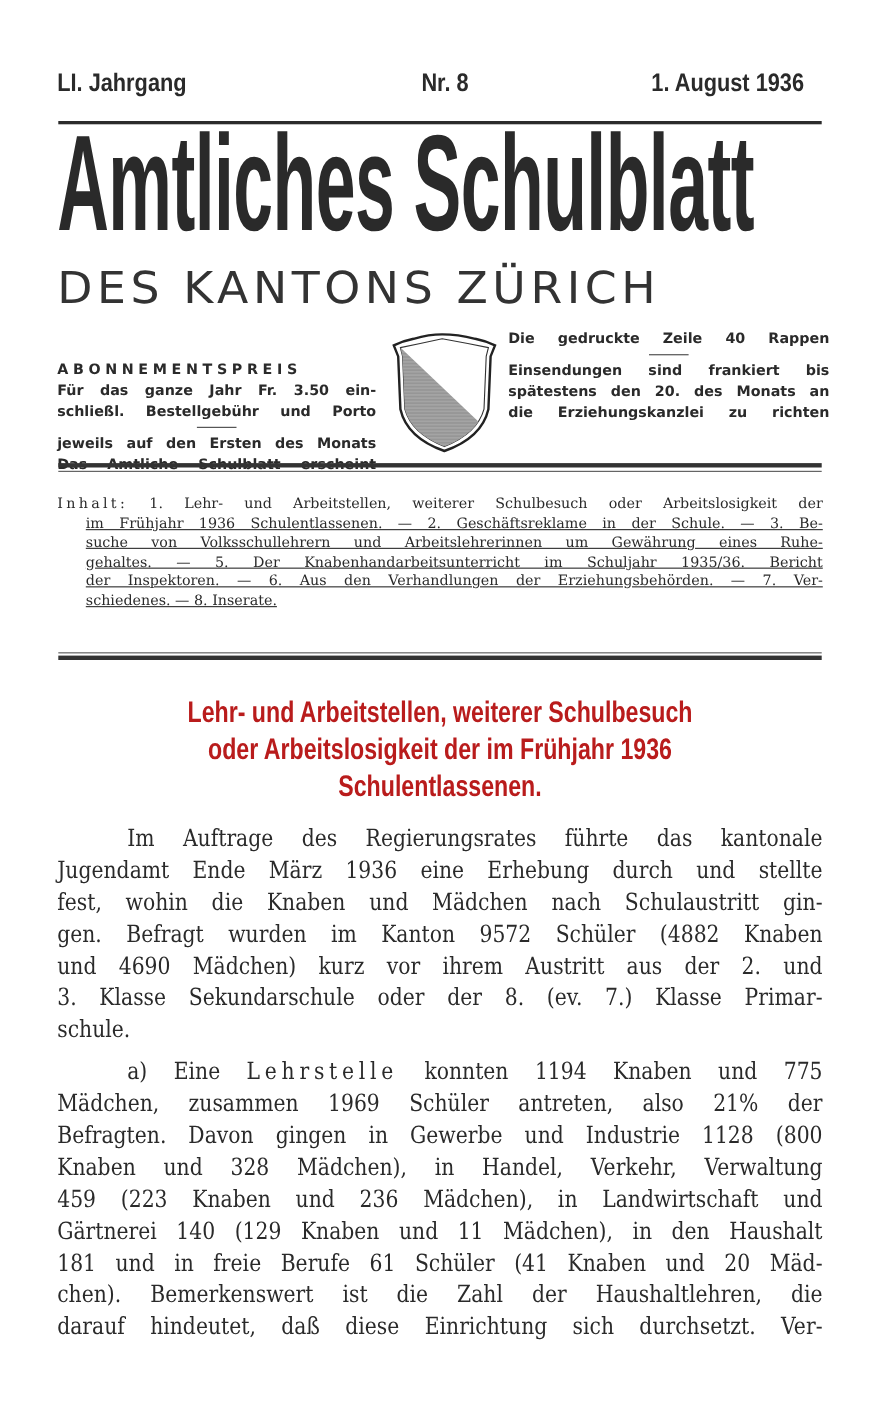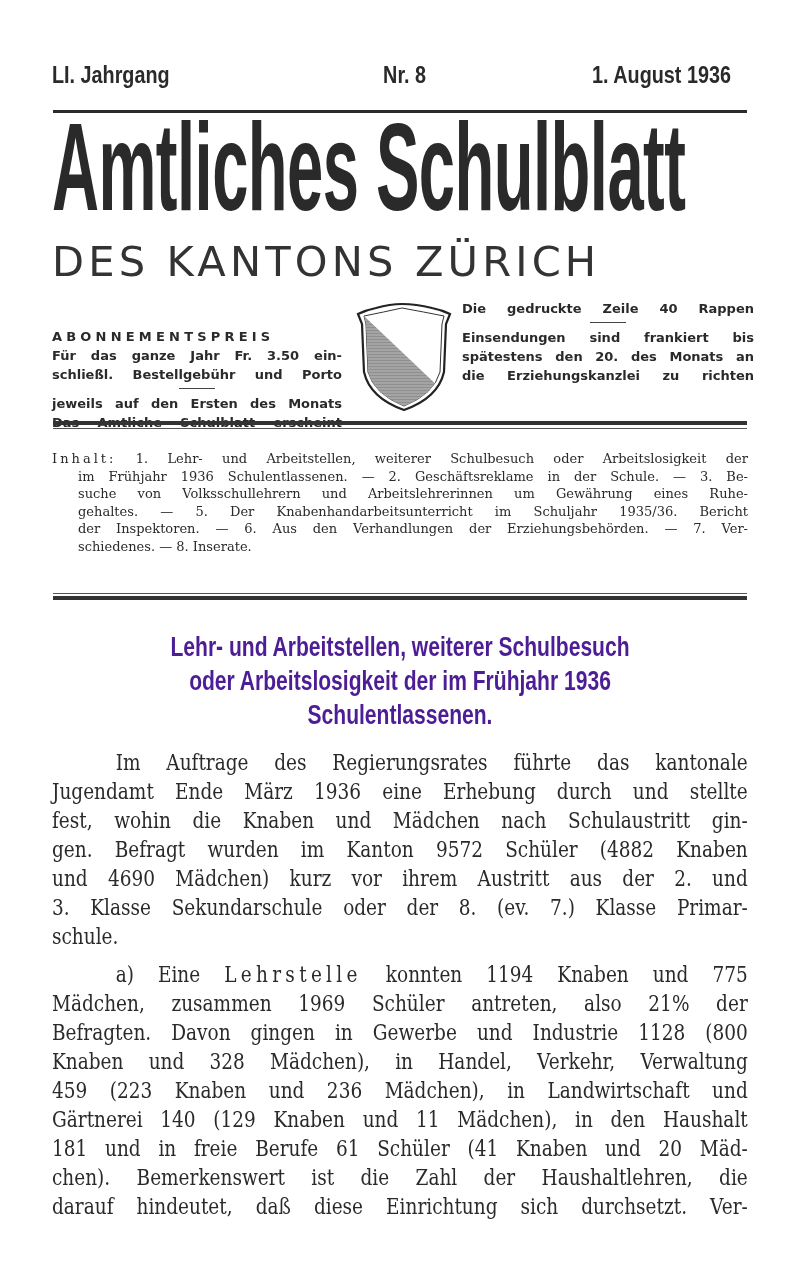--- a/index.html
+++ b/index.html
@@ -21,27 +21,27 @@
   .col-right .line { text-align: justify; text-align-last: justify; }
   .col-left .line { text-align: justify; text-align-last: justify; }
 
   .shield { left: 354px; top: 302px; width: 100px; height: 110px; }
 
   .rule-double-a { left: 53px; top: 421px; width: 694px; height: 4px; background: #333; }
   .rule-double-b { left: 53px; top: 428px; width: 694px; height: 1px; background: #555; }
 
   .contents { left: 52px; top: 450px; width: 696px; font-family: "DejaVu Serif", serif; font-size: 13px; line-height: 17.5px; color: #2a2a2a; }
   .contents .line { white-space: nowrap; text-align: justify; text-align-last: justify; }
-  .contents .indent { padding-left: 26px; }
+  .contents .indent { padding-left: 26px; text-decoration: underline; }
   .contents .spaced { letter-spacing: 3px; }
 
   .rule-double-c { left: 53px; top: 593px; width: 694px; height: 1px; background: #555; }
   .rule-double-d { left: 53px; top: 596px; width: 694px; height: 4px; background: #333; }
 
-  .headline { left: 90px; top: 630px; width: 620px; font-family: "Liberation Sans", sans-serif; font-weight: bold; font-size: 27px; line-height: 34px; color: #4c1d95; }
+  .headline { left: 90px; top: 630px; width: 620px; font-family: "Liberation Sans", sans-serif; font-weight: bold; font-size: 27px; line-height: 34px; color: #b91c1c; }
   .headline .hl { white-space: nowrap; transform: scaleX(0.78); transform-origin: center top; text-align: center; }
 
   .body { left: 52px; top: 748px; width: 696px; font-family: "DejaVu Serif", serif; font-size: 21.5px; line-height: 29px; color: #2a2a2a; }
   .body .line { white-space: nowrap; text-align: justify; text-align-last: justify; transform: scaleX(0.86); transform-origin: left top; width: 809px; }
   .body .line.last { text-align-last: left; }
   .body .line.ind { padding-left: 74px; width: 735px; }
   .body .para-gap { height: 9px; }
   .body .sp { letter-spacing: 5px; }
 </style>
 </head>

